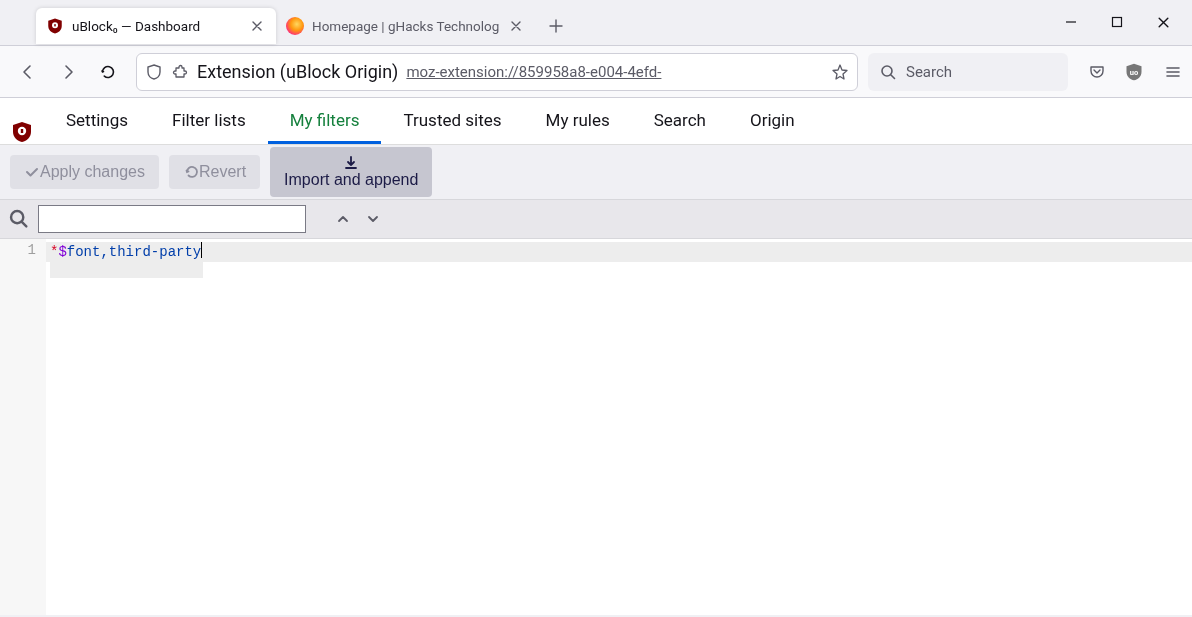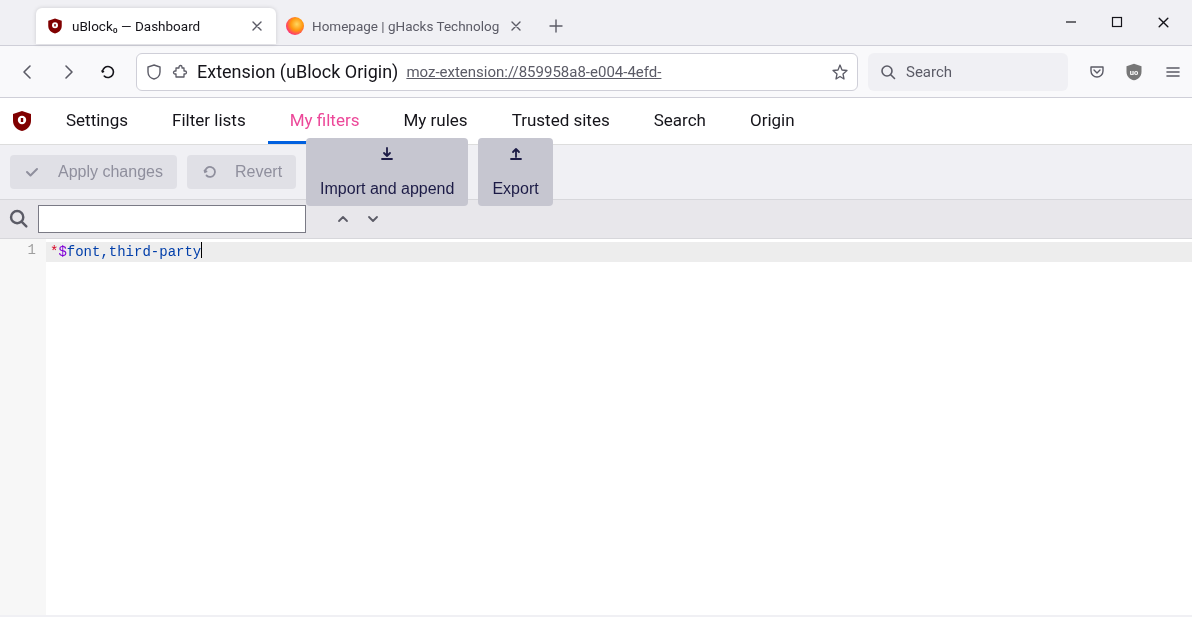--- a/index.html
+++ b/index.html
@@ -138,58 +138,58 @@
   .toolbar-icon {
     width: 34px; height: 34px;
     display:flex; align-items:center; justify-content:flex-end;
     color:#5b5b66;
     border-radius:4px;
   }
   
   
   .dash-nav {
     display:flex;
-    align-items:center;
+    align-items:flex-end;
     height: 47px;
     background: #fff;
     border-bottom: 1px solid #ddd;
     padding: 0 20px 0 0;
     gap: 0;
   }
   .ublock-badge {
     width: 44px;
     display:flex; align-items:center; justify-content:center;
   }
   .dash-tab {
     padding: 0 22px;
     height: 100%;
     display:flex; align-items:center;
     font-size: 17px;
     color: #15141a;
     cursor: pointer;
     border-bottom: 3px solid transparent;
   }
   .dash-tab.active {
-    color: #ec4899;
+    color: #15803d;
     border-bottom-color: #0060df;
   }
   
   
   .actions-row {
     display:flex;
     align-items:center;
     height: 54px;
     padding: 8px 10px;
     gap: 10px;
     background: #f0f0f4;
   }
   .action-btn {
     display:flex;
     align-items:center;
-    gap: 18px;
+    gap: 0;
     padding: 8px 14px;
     border-radius: 4px;
     font-size: 16px;
     border: none;
     cursor: pointer;
   }
   .action-btn.disabled {
     background: #e0e0e6;
     color: #8f8f9d;
     cursor: default;
@@ -242,21 +242,21 @@
     font-size: 14px;
   }
   .code {
     flex:1;
     padding: 3px 4px 0 4px;
     font-family: Consolas, "Courier New", monospace;
     font-size: 14px;
     position: relative;
   }
   .code-line {
-    height: 20px;
+    height: 36px;
     line-height: 20px;
     background: #ededed;
     display:inline-block;
     padding-right:1px;
   }
   .code-line-bg {
     position:absolute;
     left:0; right:0; top:3px; height:20px;
     background:#ededed;
     z-index:0;
@@ -405,22 +405,22 @@
   <div class="ublock-badge">
     <svg class="ubicon-lg" viewBox="0 0 24 24">
         <path fill="#800000" d="M12 2 L21 5 V12 C21 17 17 21 12 22 C7 21 3 17 3 12 V5 Z"></path>
         <circle cx="12" cy="11" r="4.2" fill="#fff"></circle>
         <rect x="10.8" y="9" width="2.4" height="4" fill="#800000"></rect>
       </svg>
   </div>
   <div class="dash-tab">Settings</div>
   <div class="dash-tab">Filter lists</div>
   <div class="dash-tab active">My filters</div>
+  <div class="dash-tab">Trusted sites</div>
   <div class="dash-tab">My rules</div>
-  <div class="dash-tab">Trusted sites</div>
   <div class="dash-tab">Search</div>
   <div class="dash-tab">Origin</div>
 </div>
 
 <div class="actions-row">
   <button class="action-btn disabled">
     <span>
       <svg width="16" height="16" viewBox="0 0 16 16">
           <path d="M3 8 L6.5 11.5 L13 5" stroke="currentColor" stroke-width="2" fill="none" stroke-linecap="round" stroke-linejoin="round"></path>
         </svg>
@@ -435,28 +435,20 @@
     </span>
     <span>Revert</span>
   </button>
   <button class="action-btn primary">
     <span>
       <svg width="16" height="16" viewBox="0 0 16 16">
           <path d="M8 2 V10 M5 7 L8 10 L11 7 M3 13 H13" stroke="currentColor" stroke-width="1.8" fill="none" stroke-linecap="round" stroke-linejoin="round"></path>
         </svg>
     </span>
     <span>Import and append</span>
-  </button>
-  <button class="action-btn primary">
-    <span>
-      <svg width="16" height="16" viewBox="0 0 16 16">
-          <path d="M8 11 V3 M5 6 L8 3 L11 6 M3 13 H13" stroke="currentColor" stroke-width="1.8" fill="none" stroke-linecap="round" stroke-linejoin="round"></path>
-        </svg>
-    </span>
-    <span>Export</span>
   </button>
 </div>
 
 <div class="filter-row">
   <span style="color:#5b5b66;">
     <svg width="22" height="22" viewBox="0 0 18 18">
         <circle cx="7.5" cy="7.5" r="5" stroke="currentColor" stroke-width="2" fill="none"></circle>
         <path d="M11.5 11.5 L15 15" stroke="currentColor" stroke-width="2" stroke-linecap="round"></path>
       </svg>
   </span>

